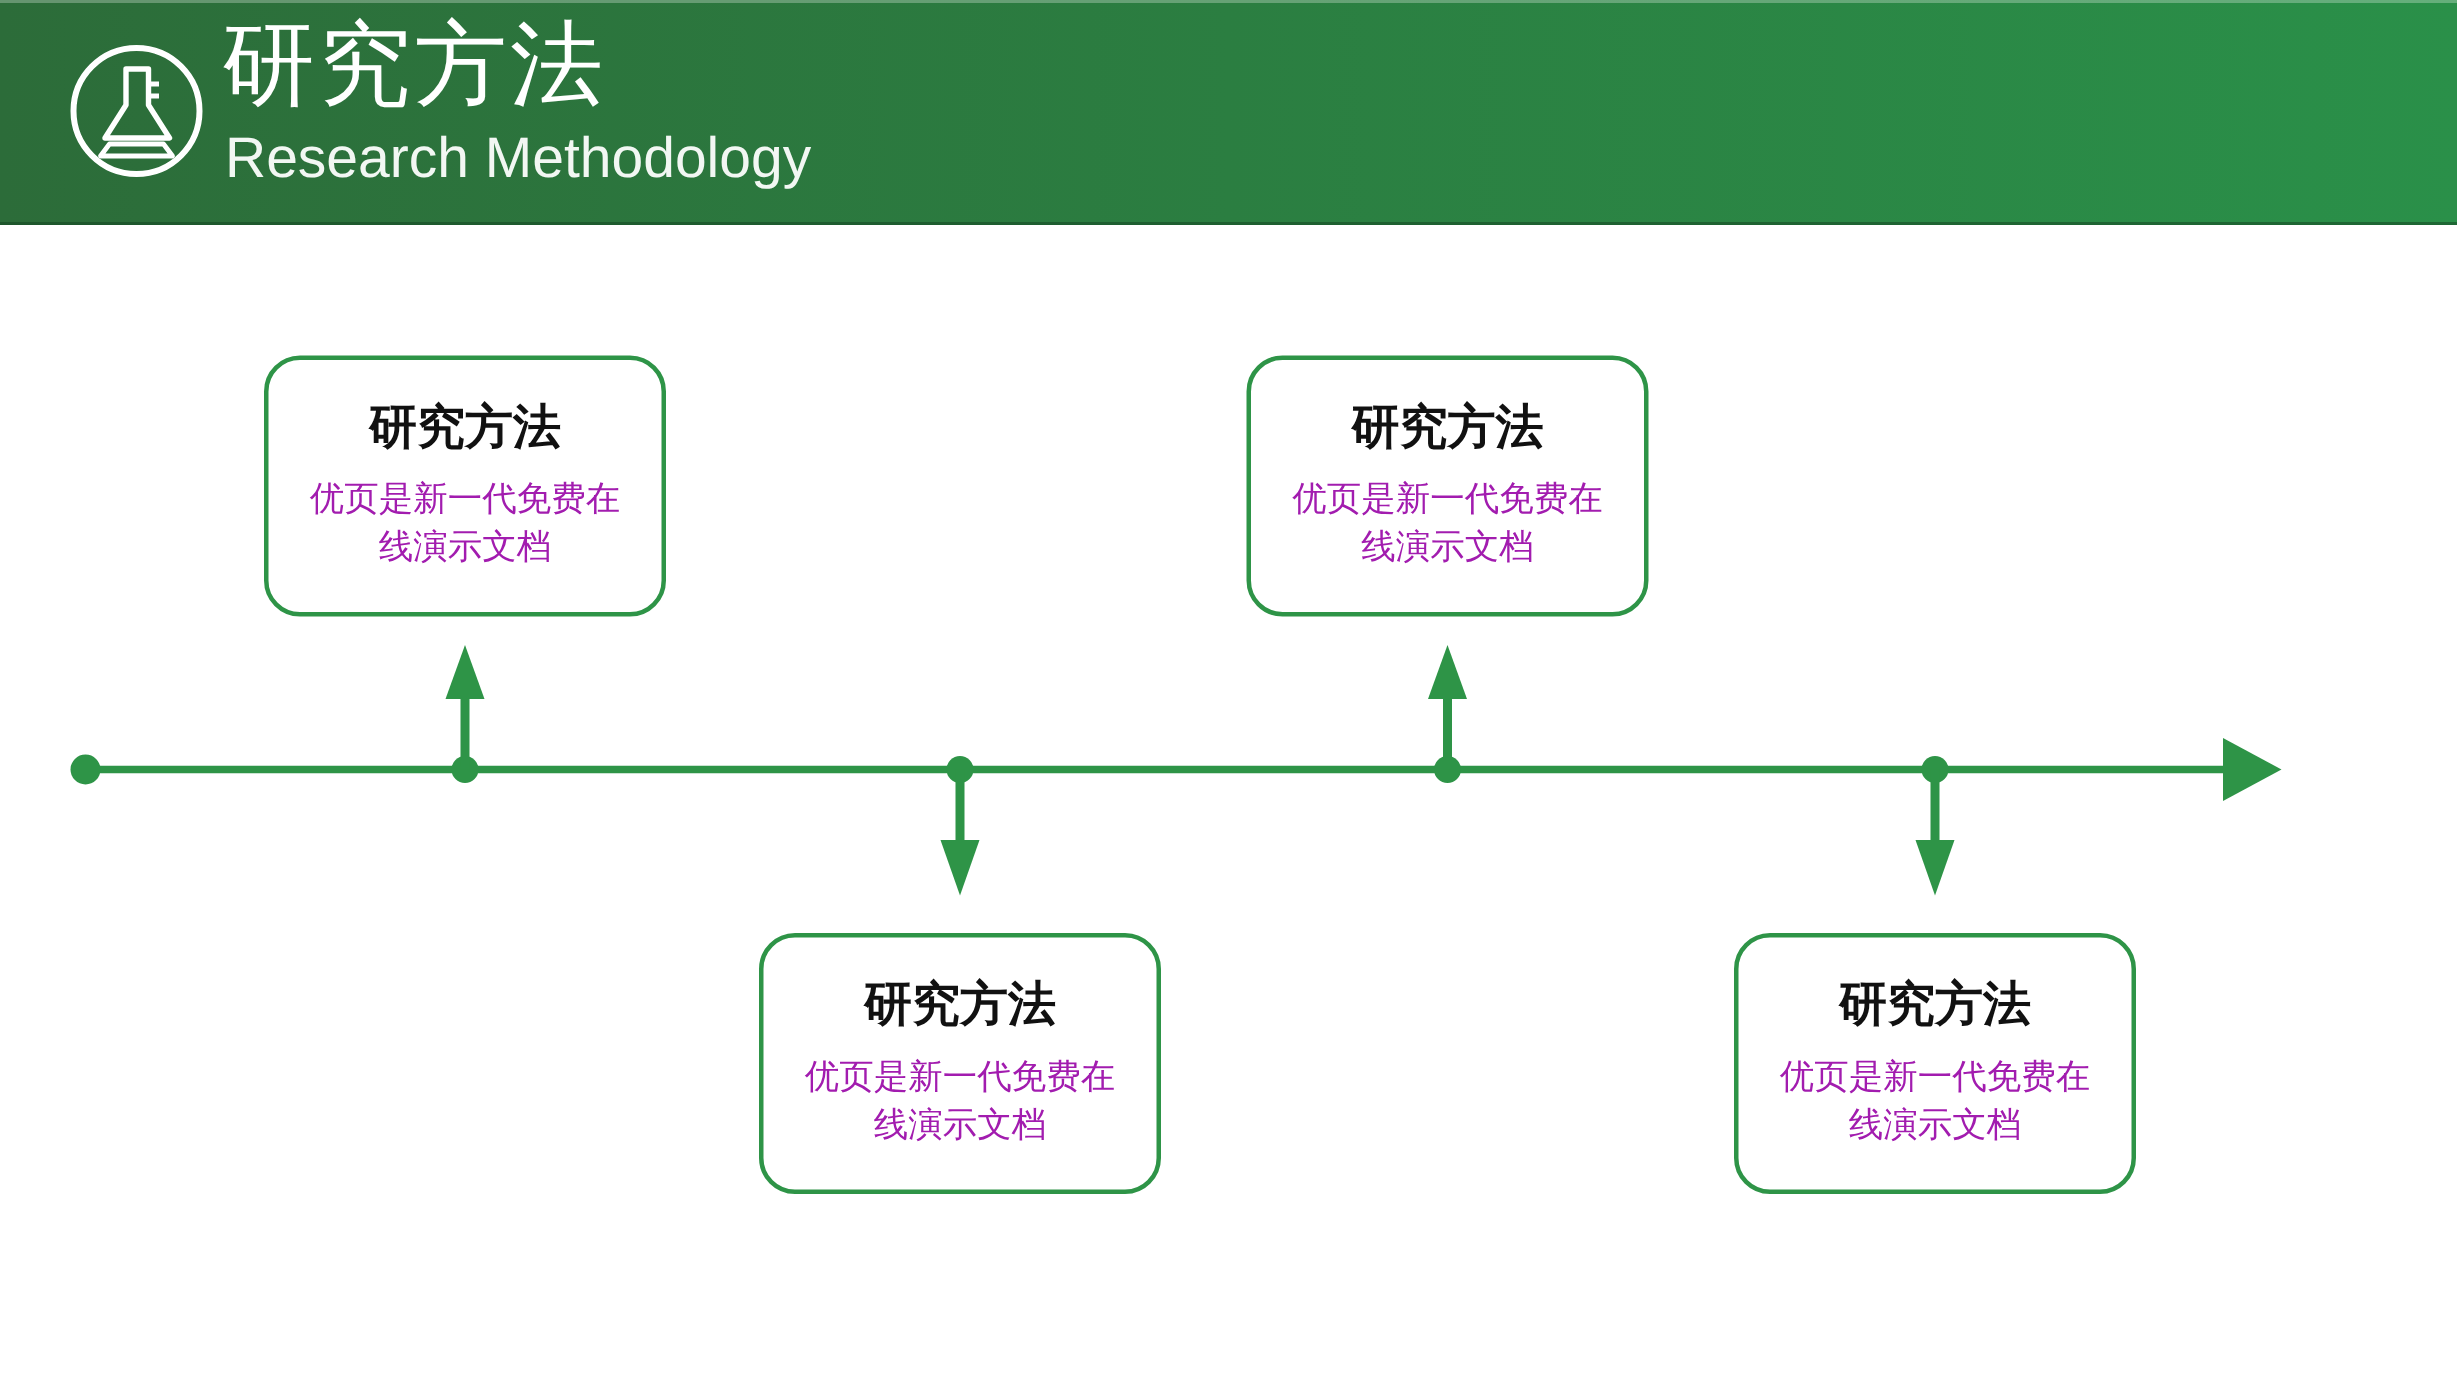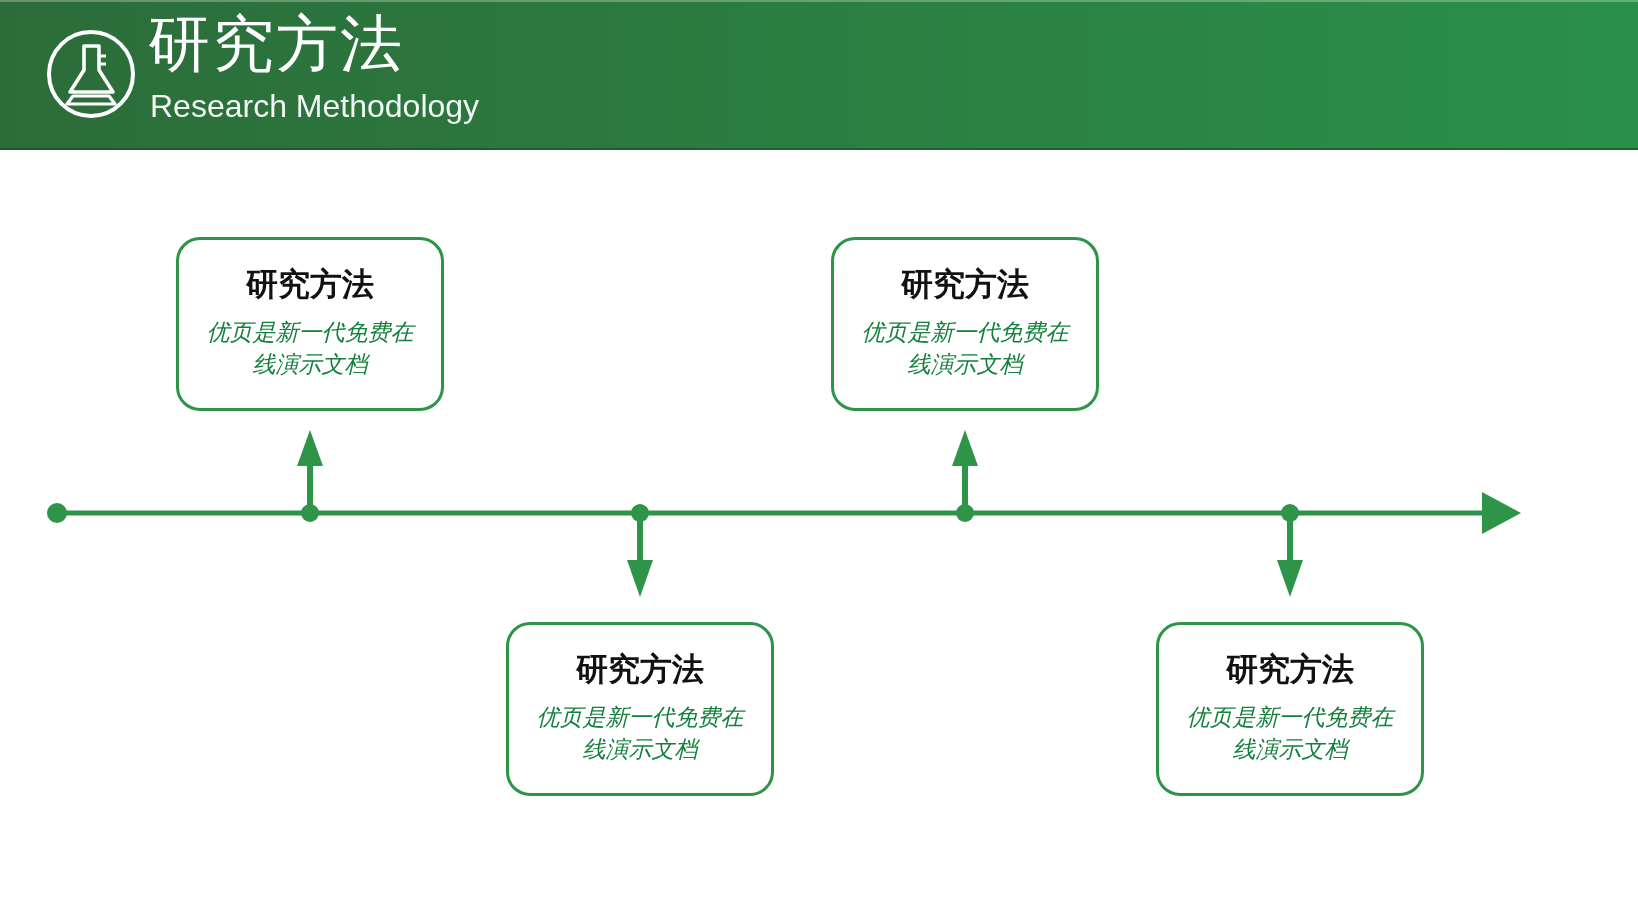--- a/index.html
+++ b/index.html
@@ -31,21 +31,21 @@
   .header-text { position:absolute; left:148px; top:0; }
   .header-title {
     color:#ffffff;
     font-size:62px; font-weight:400;
     line-height:88px;
     letter-spacing:2px;
     margin:0;
   }
   .header-subtitle {
     color:#f2f7f3;
-    font-size:32px; font-weight:300;
+    font-size:38px; font-weight:300;
     line-height:32px;
     margin:2px 0 0 2px;
   }
 
   
   .timeline-svg { position:absolute; left:0; top:413px; }
   .accent-stroke { stroke:#2e9447; fill:none; }
   .accent-fill   { fill:#2e9447; }
 
   
@@ -61,23 +61,22 @@
   .card-title {
     margin:24px 0 0 0;
     font-size:32px; font-weight:700;
     color:#111111;
     line-height:40px;
   }
   .card-body {
     margin:12px auto 0 auto;
     width:214px;
     font-size:23px;
-    color:#15803d;
+    color:#a21caf;
     line-height:32px;
-    font-style:italic;
   }
   .card-1 { left:176px;  top:237px; }
   .card-2 { left:506px;  top:622px; }
   .card-3 { left:831px;  top:237px; }
   .card-4 { left:1156px; top:622px; }
 </style>
 </head>
 <body>
 
 <div class="header">

